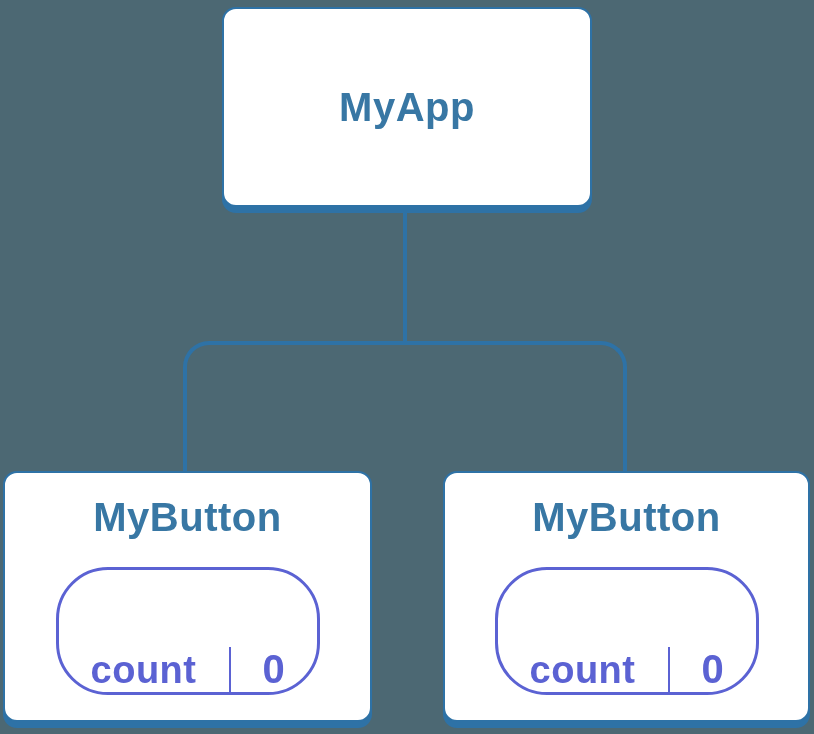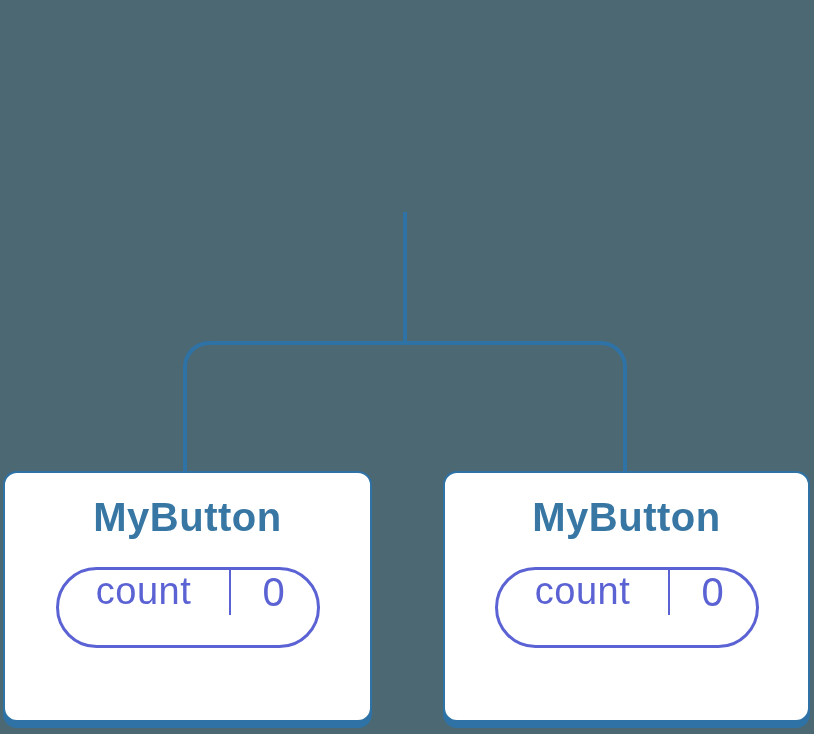--- a/index.html
+++ b/index.html
@@ -62,27 +62,28 @@
     position: absolute;
     left: 183px; top: 341px;
     width: 444px; height: 131px;
     border-top: 4px solid var(--connector);
     border-left: 4px solid var(--connector);
     border-right: 4px solid var(--connector);
     border-radius: 26px 26px 0 0;
   }
   .state-pill {
     margin-top: 26px;
-    width: 264px; height: 81px;
+    width: 264px; height: 128px;
     border: 3px solid var(--state_border);
     border-radius: 52px;
     display: flex;
-    align-items: flex-start;
+    align-items: flex-end;
     overflow: hidden;
     background: var(--card_bg);
+    font-weight: bold;
   }
   .state-key {
     flex: 1;
     display: flex;
     align-items: center;
     justify-content: center;
     color: var(--state_text);
     font-size: 38px;
     letter-spacing: 0.5px;
   }
@@ -94,20 +95,23 @@
     justify-content: center;
     color: var(--state_text);
     font-size: 40px;
   }
 </style>
 </head>
 <body>
 
 <div class="stage">
 
+  <div class="card root">
+    <div class="card-title">MyApp</div>
+  </div>
 
   <div class="stem"></div>
   <div class="bracket"></div>
 
   <div class="card child left">
     <div class="card-title">MyButton</div>
     <div class="state-pill">
       <span class="state-key">count</span>
       <span class="state-value">0</span>
     </div>

